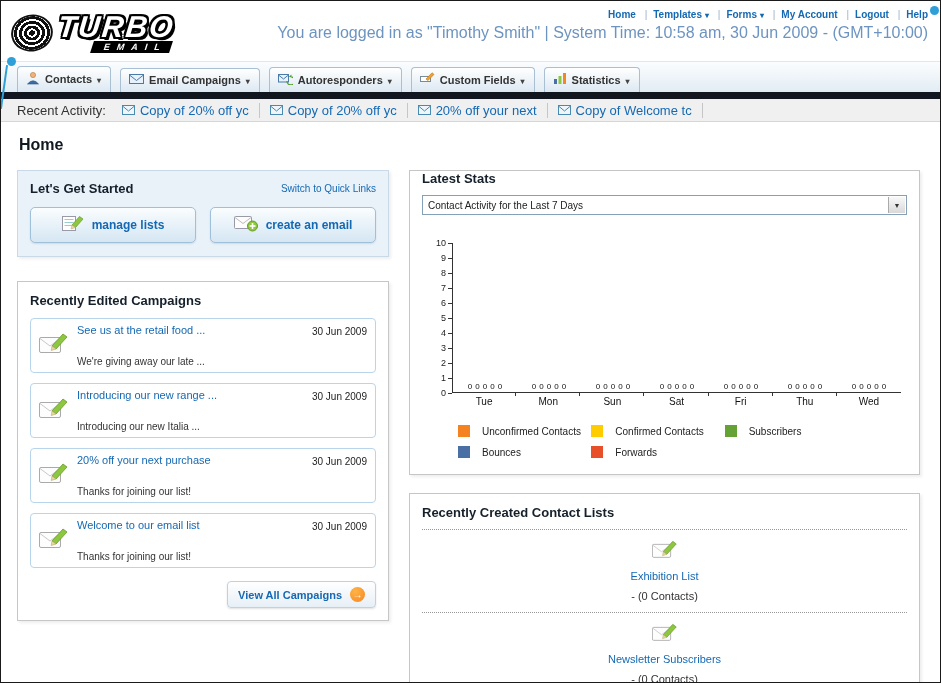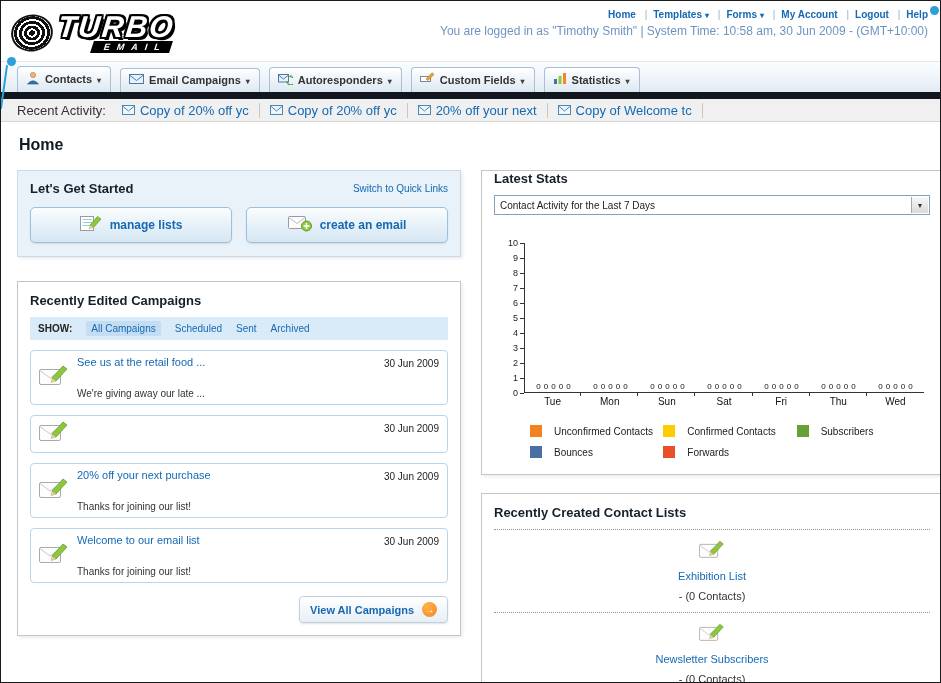--- a/index.html
+++ b/index.html
@@ -16,21 +16,21 @@
   .logo-title { font-size:30px; font-style:italic; font-weight:bold; letter-spacing:2px; color:#fff; line-height:.95;
                 transform:skewX(-6deg);
                 text-shadow:-2px 0 #000,2px 0 #000,0 -2px #000,0 2px #000,-2px -2px #000,2px -2px #000,-2px 2px #000,2px 2px #000,3px 3px 0 #000; }
   .logo-sub { background:#000; color:#fff; font-size:9px; font-weight:bold; letter-spacing:7px;
               padding:1px 4px 1px 12px; transform:skewX(-18deg); margin:-1px 0 0 34px; width:fit-content; }
   .header-right { text-align:right; padding-top:2px; }
   .toplinks { font-size:10px; font-weight:bold; }
   .toplinks a { color:#1569b3; text-decoration:none; cursor:pointer; }
   .toplinks a + a::before { content:"|"; color:#9ab2c8; font-weight:normal; margin:0 6px; display:inline-block; }
   .chev::after { content:"▾"; font-size:8px; margin-left:3px; color:#1569b3; }
-  .session { font-size:12px; color:#6d94c0; margin-top:4px; }
+  .session { font-size:16px; color:#6d94c0; margin-top:4px; }
   .credits { font-size:10px; color:#8aabcd; margin-top:2px; }
 
   
   .deco-dot-left { position:absolute; left:6px; top:56px; width:9px; height:9px; border-radius:50%; background:#2f9fd8; }
   .deco-line-left { position:absolute; left:2px; top:64px; width:2px; height:44px; background:#2f9fd8; transform:rotate(8deg); }
   .deco-dot-right { position:absolute; right:1px; top:5px; width:9px; height:9px; border-radius:50%; background:#2f9fd8; }
 
   
   .tabs { display:flex; align-items:flex-end; gap:9px; padding:6px 0 0 16px; height:31px;
           background:linear-gradient(#fbfdfe,#e2ecf4); border-top:1px solid #e6e6e6; }
@@ -44,21 +44,21 @@
   .activity-bar { display:flex; align-items:center; background:#f0f0f0; border-bottom:1px solid #d6d6d6;
                   height:23px; padding-left:16px; font-size:13px; color:#333; }
   .activity-label { margin-right:6px; }
   .activity-item { display:flex; align-items:center; gap:5px; color:#1569b3; padding:0 10px;
                    border-right:1px solid #c6c6c6; text-decoration:none; cursor:pointer; }
 
   
   .main { padding:12px 20px 0 16px; }
   .page-title { font-size:16px; font-weight:bold; color:#101820; margin:2px 0 16px 2px; }
   .columns { display:flex; gap:20px; align-items:flex-start; }
-  .col-left { width:444px; flex:none; }
+  .col-left { width:372px; flex:none; }
   .col-right { flex:1; }
   .panel { background:#fff; border:1px solid #c6c6c6; box-shadow:2px 2px 3px rgba(0,0,0,.07); }
   .panel-title { font-size:13px; font-weight:bold; color:#15202b; margin-bottom:9px; }
 
   
   .get-started { background:#e9f1f9; border:1px solid #c9d9e8; padding:10px 12px 13px; margin-bottom:24px; box-shadow:2px 2px 3px rgba(0,0,0,.07); }
   .gs-head { display:flex; justify-content:space-between; align-items:center; }
   .gs-title { font-size:13px; font-weight:bold; color:#15202b; }
   .gs-link { font-size:10px; color:#1569b3; cursor:pointer; }
   .gs-buttons { display:flex; gap:14px; margin-top:11px; }
@@ -258,27 +258,20 @@
                     <rect x="17.7" y="8" width="1.6" height="6" fill="#fff"></rect>
                     <rect x="15.5" y="10.2" width="6" height="1.6" fill="#fff"></rect>
                   </svg></span>
               <span>create an email</span>
             </div>
           </div>
         </section>
 
         <section class="panel campaigns-panel">
           <div class="panel-title">Recently Edited Campaigns</div>
-          <div class="filter-bar">
-            <span class="filter-label">SHOW:</span>
-            <a class="filter-link active">All Campaigns</a>
-            <a class="filter-link">Scheduled</a>
-            <a class="filter-link">Sent</a>
-            <a class="filter-link">Archived</a>
-          </div>
 
           <div class="campaign-item">
             <span><svg width="30" height="22" viewBox="0 0 30 22">
                   <rect x="0.5" y="4.5" width="21" height="15" rx="1.5" fill="#fdfdfd" stroke="#aaa"></rect>
                   <path d="M1 5.5 L11 13 L21 5.5" fill="none" stroke="#c8c8c8"></path>
                   <path d="M13 13 L24 1 L28 4 L17 16 Z" fill="#8dc63f" stroke="#6a9a28" stroke-width="0.8"></path>
                   <path d="M13 13 L17 16 L12.2 17.5 Z" fill="#e8d9a0" stroke="#b7a868" stroke-width="0.6"></path>
                 </svg></span>
             <div class="campaign-text">
               <a class="campaign-title">See us at the retail food ...</a>
@@ -287,20 +280,24 @@
             <span class="campaign-date">30 Jun 2009</span>
           </div>
 
           <div class="campaign-item">
             <span><svg width="30" height="22" viewBox="0 0 30 22">
                   <rect x="0.5" y="4.5" width="21" height="15" rx="1.5" fill="#fdfdfd" stroke="#aaa"></rect>
                   <path d="M1 5.5 L11 13 L21 5.5" fill="none" stroke="#c8c8c8"></path>
                   <path d="M13 13 L24 1 L28 4 L17 16 Z" fill="#8dc63f" stroke="#6a9a28" stroke-width="0.8"></path>
                   <path d="M13 13 L17 16 L12.2 17.5 Z" fill="#e8d9a0" stroke="#b7a868" stroke-width="0.6"></path>
                 </svg></span>
+            <div class="campaign-text">
+              <a class="campaign-title">Introducing our new range ...</a>
+              <div class="campaign-sub">Introducing our new Italia ...</div>
+            </div>
             <span class="campaign-date">30 Jun 2009</span>
           </div>
 
           <div class="campaign-item">
             <span><svg width="30" height="22" viewBox="0 0 30 22">
                   <rect x="0.5" y="4.5" width="21" height="15" rx="1.5" fill="#fdfdfd" stroke="#aaa"></rect>
                   <path d="M1 5.5 L11 13 L21 5.5" fill="none" stroke="#c8c8c8"></path>
                   <path d="M13 13 L24 1 L28 4 L17 16 Z" fill="#8dc63f" stroke="#6a9a28" stroke-width="0.8"></path>
                   <path d="M13 13 L17 16 L12.2 17.5 Z" fill="#e8d9a0" stroke="#b7a868" stroke-width="0.6"></path>
                 </svg></span>

